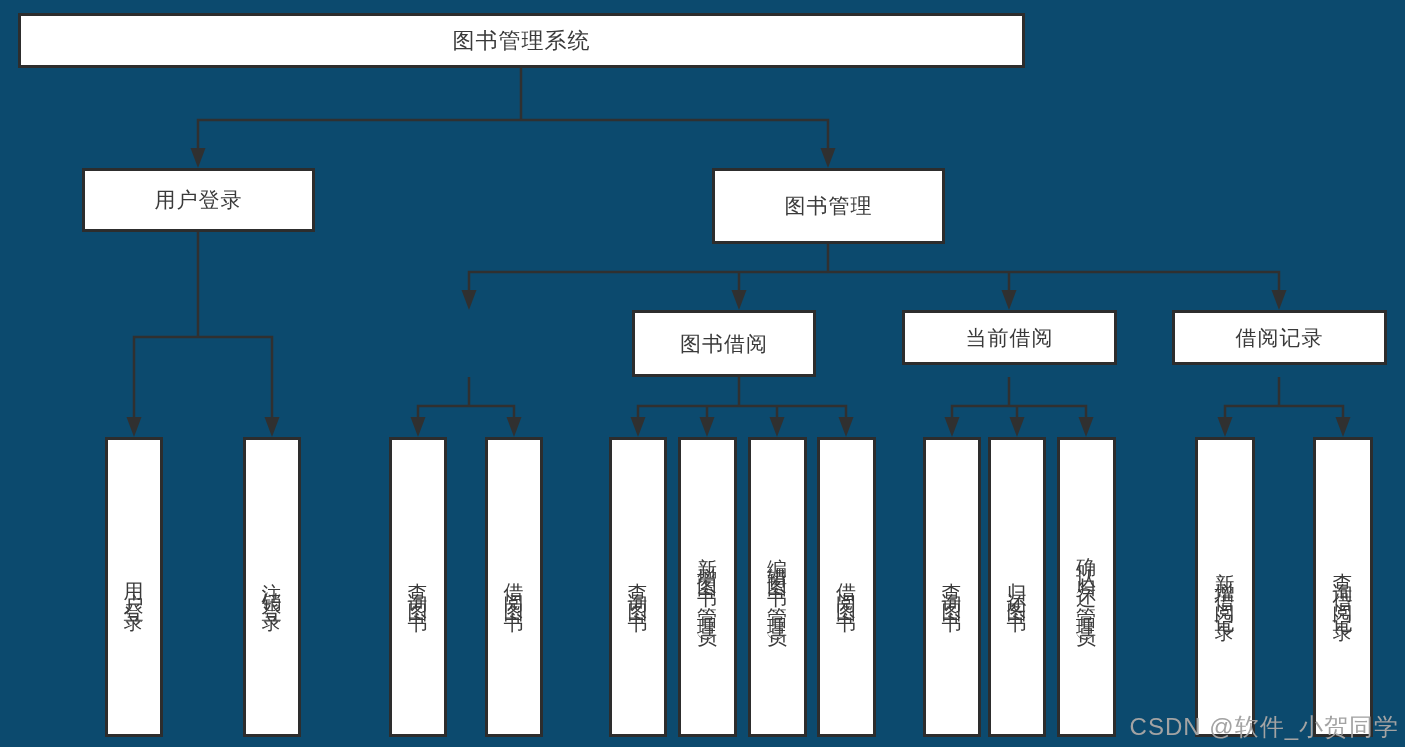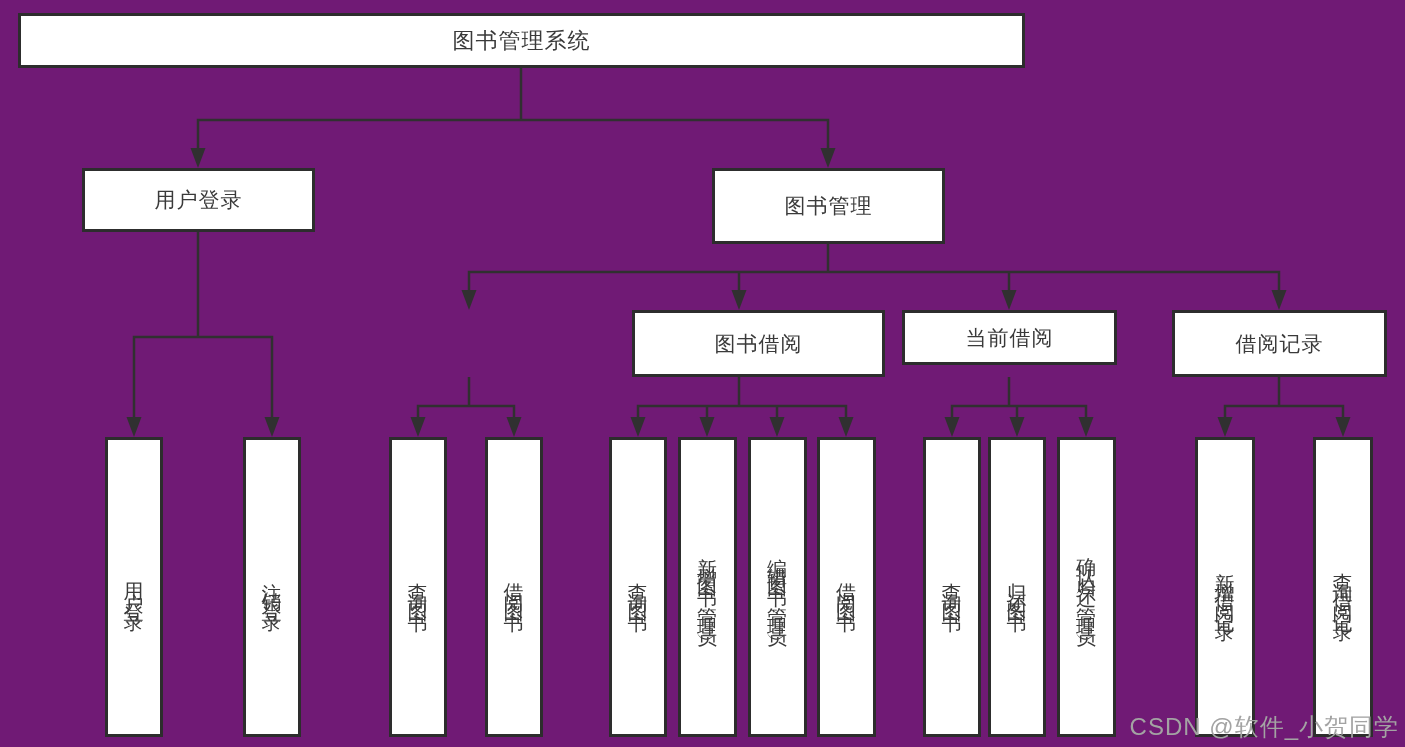--- a/index.html
+++ b/index.html
@@ -5,21 +5,21 @@
   html, body {
     margin: 0;
     padding: 0;
     background: #ffffff;
     font-family: "Liberation Sans", "DejaVu Sans", sans-serif;
   }
   .canvas {
     position: relative;
     width: 1405px;
     height: 747px;
-    background: #701a75;
+    background: #0c4a6e;
     overflow: hidden;
   }
   .wires {
     position: absolute;
     left: 0; top: 0;
     width: 1405px;
     height: 747px;
     pointer-events: none;
   }
   .node {
@@ -134,27 +134,27 @@
     <span>图书管理系统</span>
   </div>
 
   <div class="node hnode" style="left:82px; top:168px; width:233px; height:64px;">
     <span>用户登录</span>
   </div>
   <div class="node hnode" style="left:712px; top:168px; width:233px; height:76px;">
     <span>图书管理</span>
   </div>
 
-  <div class="node hnode" style="left:632px; top:310px; width:253px; height:67px;">
+  <div class="node hnode" style="left:632px; top:310px; width:184px; height:67px;">
     <span>图书借阅</span>
   </div>
   <div class="node hnode" style="left:902px; top:310px; width:215px; height:55px;">
     <span>当前借阅</span>
   </div>
-  <div class="node hnode" style="left:1172px; top:310px; width:215px; height:67px;">
+  <div class="node hnode" style="left:1172px; top:310px; width:215px; height:55px;">
     <span>借阅记录</span>
   </div>
 
   <div class="leaf" style="left:105px; width:58px;">
     <span>用户登录</span>
   </div>
   <div class="leaf" style="left:243px; width:58px;">
     <span>注销登录</span>
   </div>
   <div class="leaf" style="left:389px; width:58px;">

